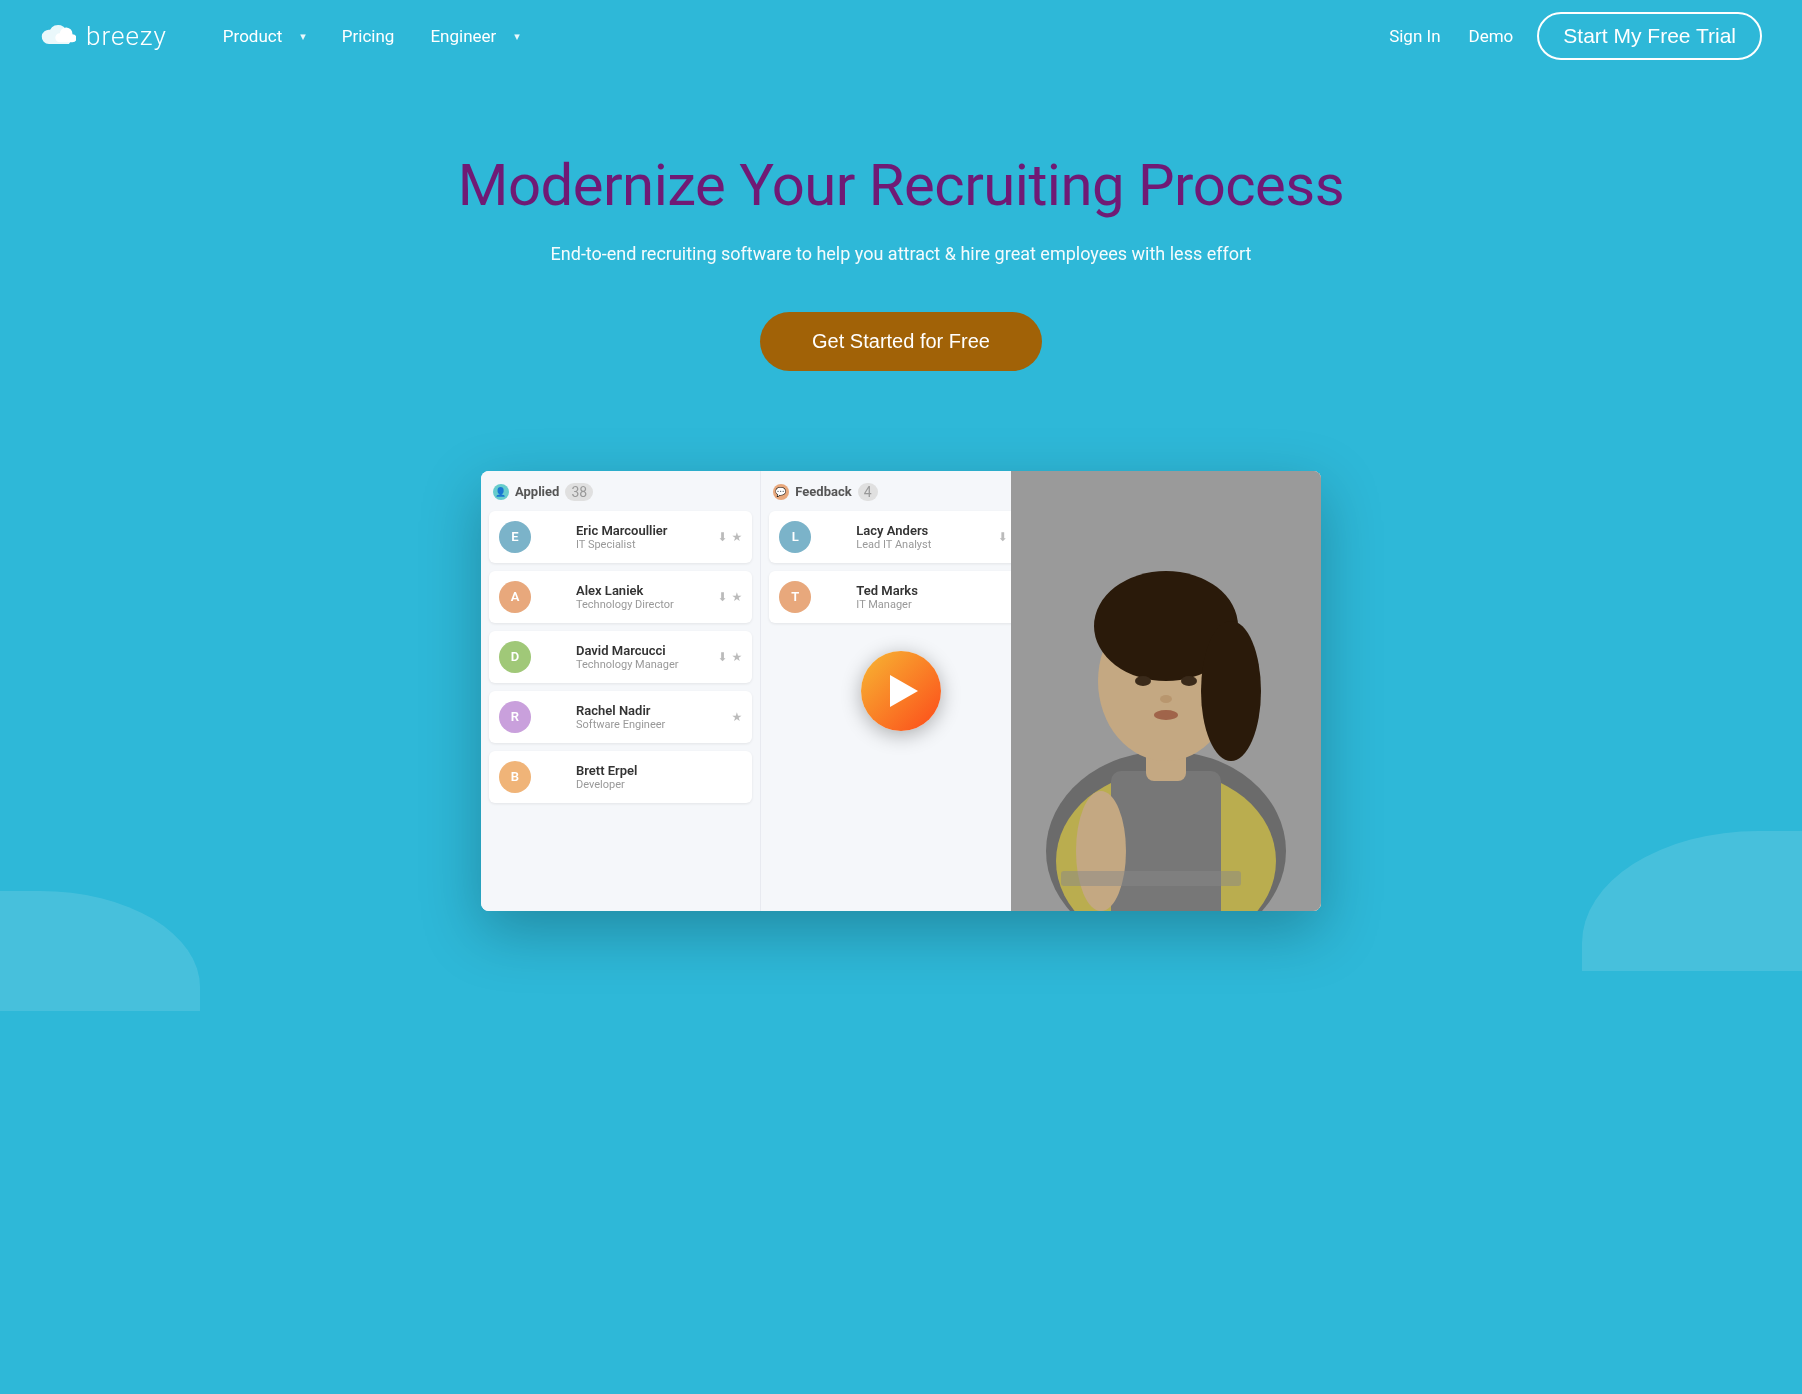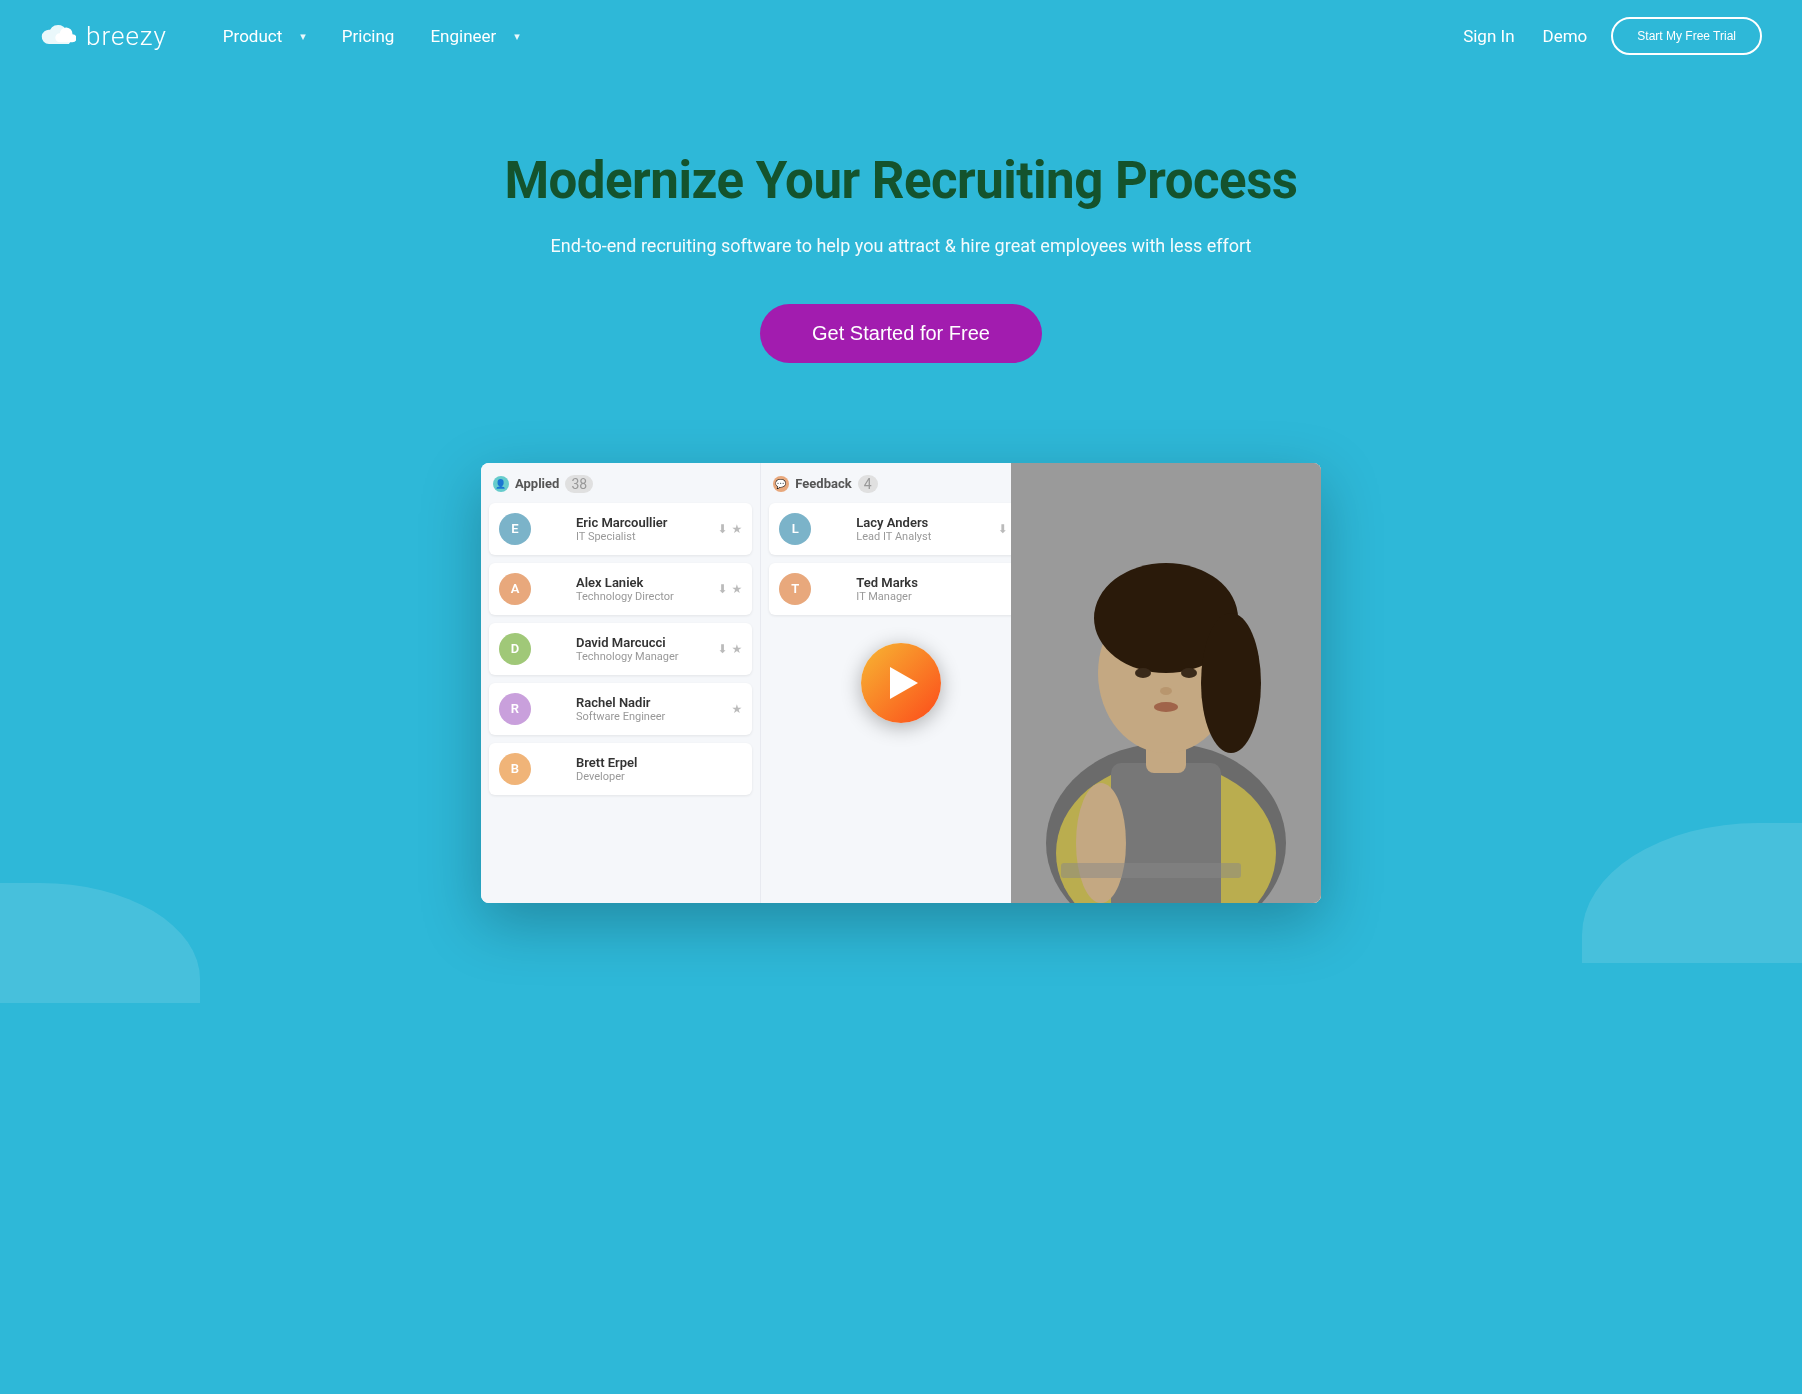--- a/index.html
+++ b/index.html
@@ -63,50 +63,50 @@
     .nav-link-plain {
       color: white;
       font-size: 17px;
       cursor: pointer;
       padding: 8px 4px;
     }
     .nav-trial-btn {
       background: transparent;
       border: 2px solid white;
       color: white;
-      font-size: 12px;
+      font-size: 21px;
       padding: 10px 24px;
       border-radius: 30px;
       cursor: pointer;
       font-weight: 500;
       transition: background 0.2s;
     }
 
     
     .hero {
       text-align: center;
       padding: 80px 20px 60px;
     }
     .hero-title {
-      color: #14532d;
-      font-size: 51px;
-      font-weight: 700;
+      color: #701a75;
+      font-size: 58px;
+      font-weight: 400;
       margin-bottom: 24px;
       line-height: 1.15;
       letter-spacing: -0.5px;
     }
     .hero-subtitle {
       color: white;
       font-size: 18px;
       font-weight: 400;
       margin-bottom: 48px;
       opacity: 0.95;
     }
     .cta-btn {
-      background: #a21caf;
+      background: #a16207;
       color: white;
       font-size: 20px;
       padding: 18px 52px;
       border: none;
       border-radius: 40px;
       cursor: pointer;
       font-weight: 400;
       transition: background 0.2s;
       display: inline-block;
     }

